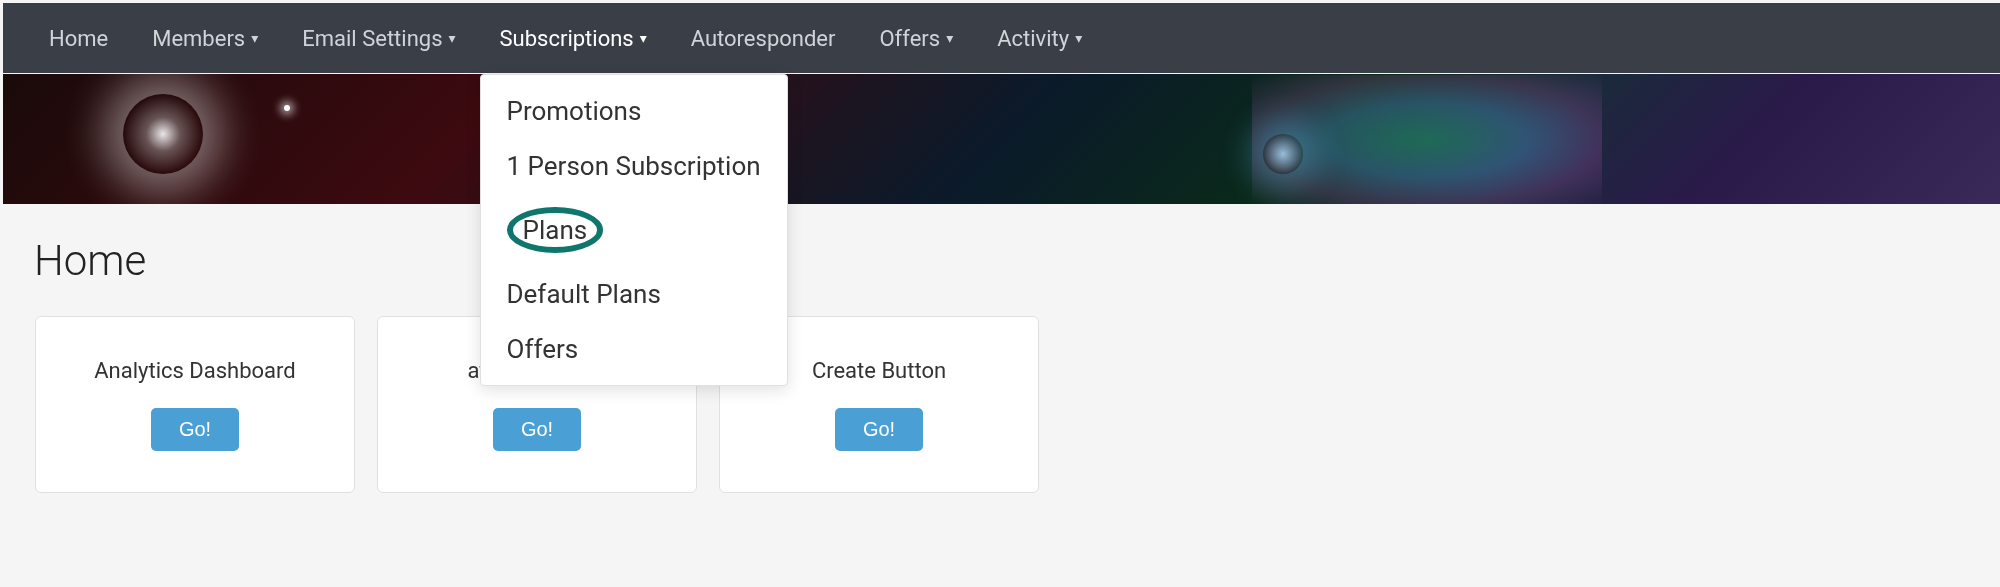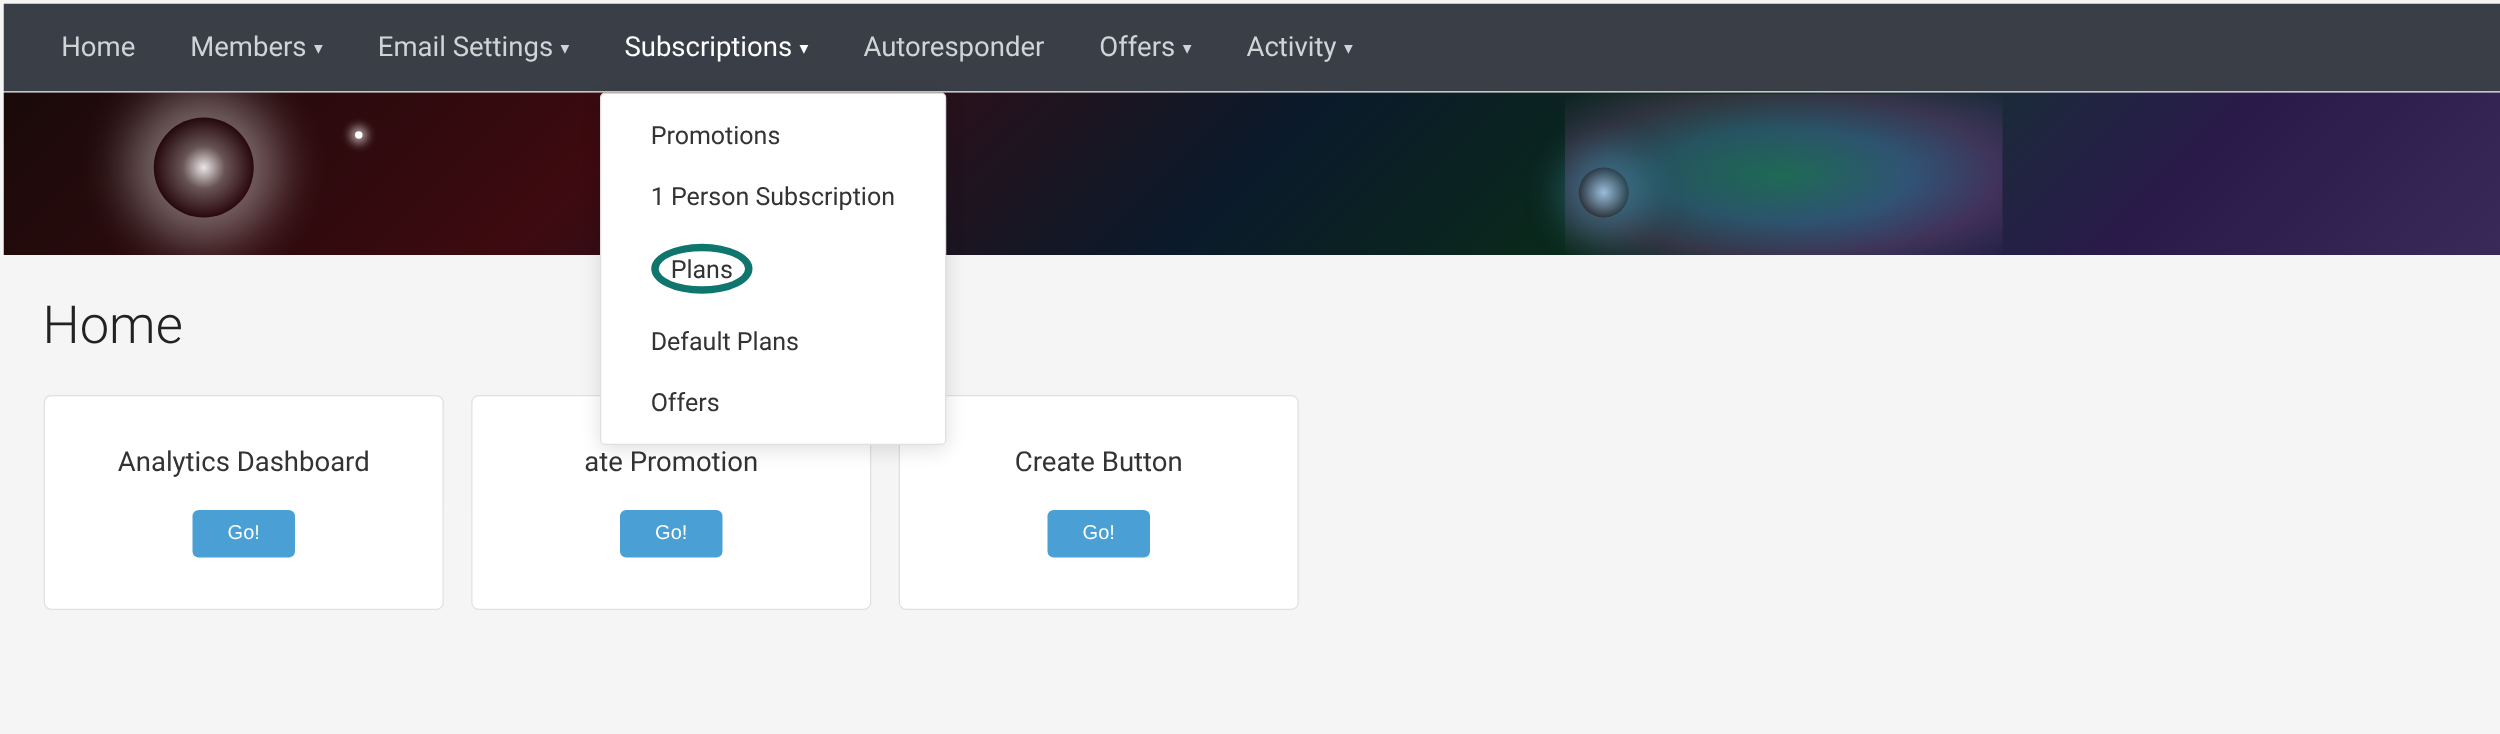--- a/index.html
+++ b/index.html
@@ -109,41 +109,41 @@
       color: #333;
       margin-bottom: 24px;
       text-align: center;
     }
     .card-btn {
       background: #4a9fd4;
       color: white;
       border: none;
       border-radius: 5px;
       padding: 10px 28px;
-      font-size: 16px;
+      font-size: 20px;
       cursor: pointer;
     }
 
     
     .dropdown-menu {
       position: absolute;
       top: 70px;
       left: 0;
       background: #fff;
       border: 1px solid #e0e0e0;
       border-radius: 4px;
       box-shadow: 0 4px 16px rgba(0,0,0,0.12);
       min-width: 260px;
       z-index: 200;
       padding: 8px 0;
     }
     .dropdown-item {
       display: block;
-      padding: 12px 38px;
-      font-size: 20px;
+      padding: 12px 24px;
+      font-size: 26px;
       color: #333;
       cursor: pointer;
       white-space: nowrap;
     }
     .dropdown-item.highlighted {
       position: relative;
     }
     .plans-circle {
       display: inline-block;
       border: 6px solid #0f766e;

